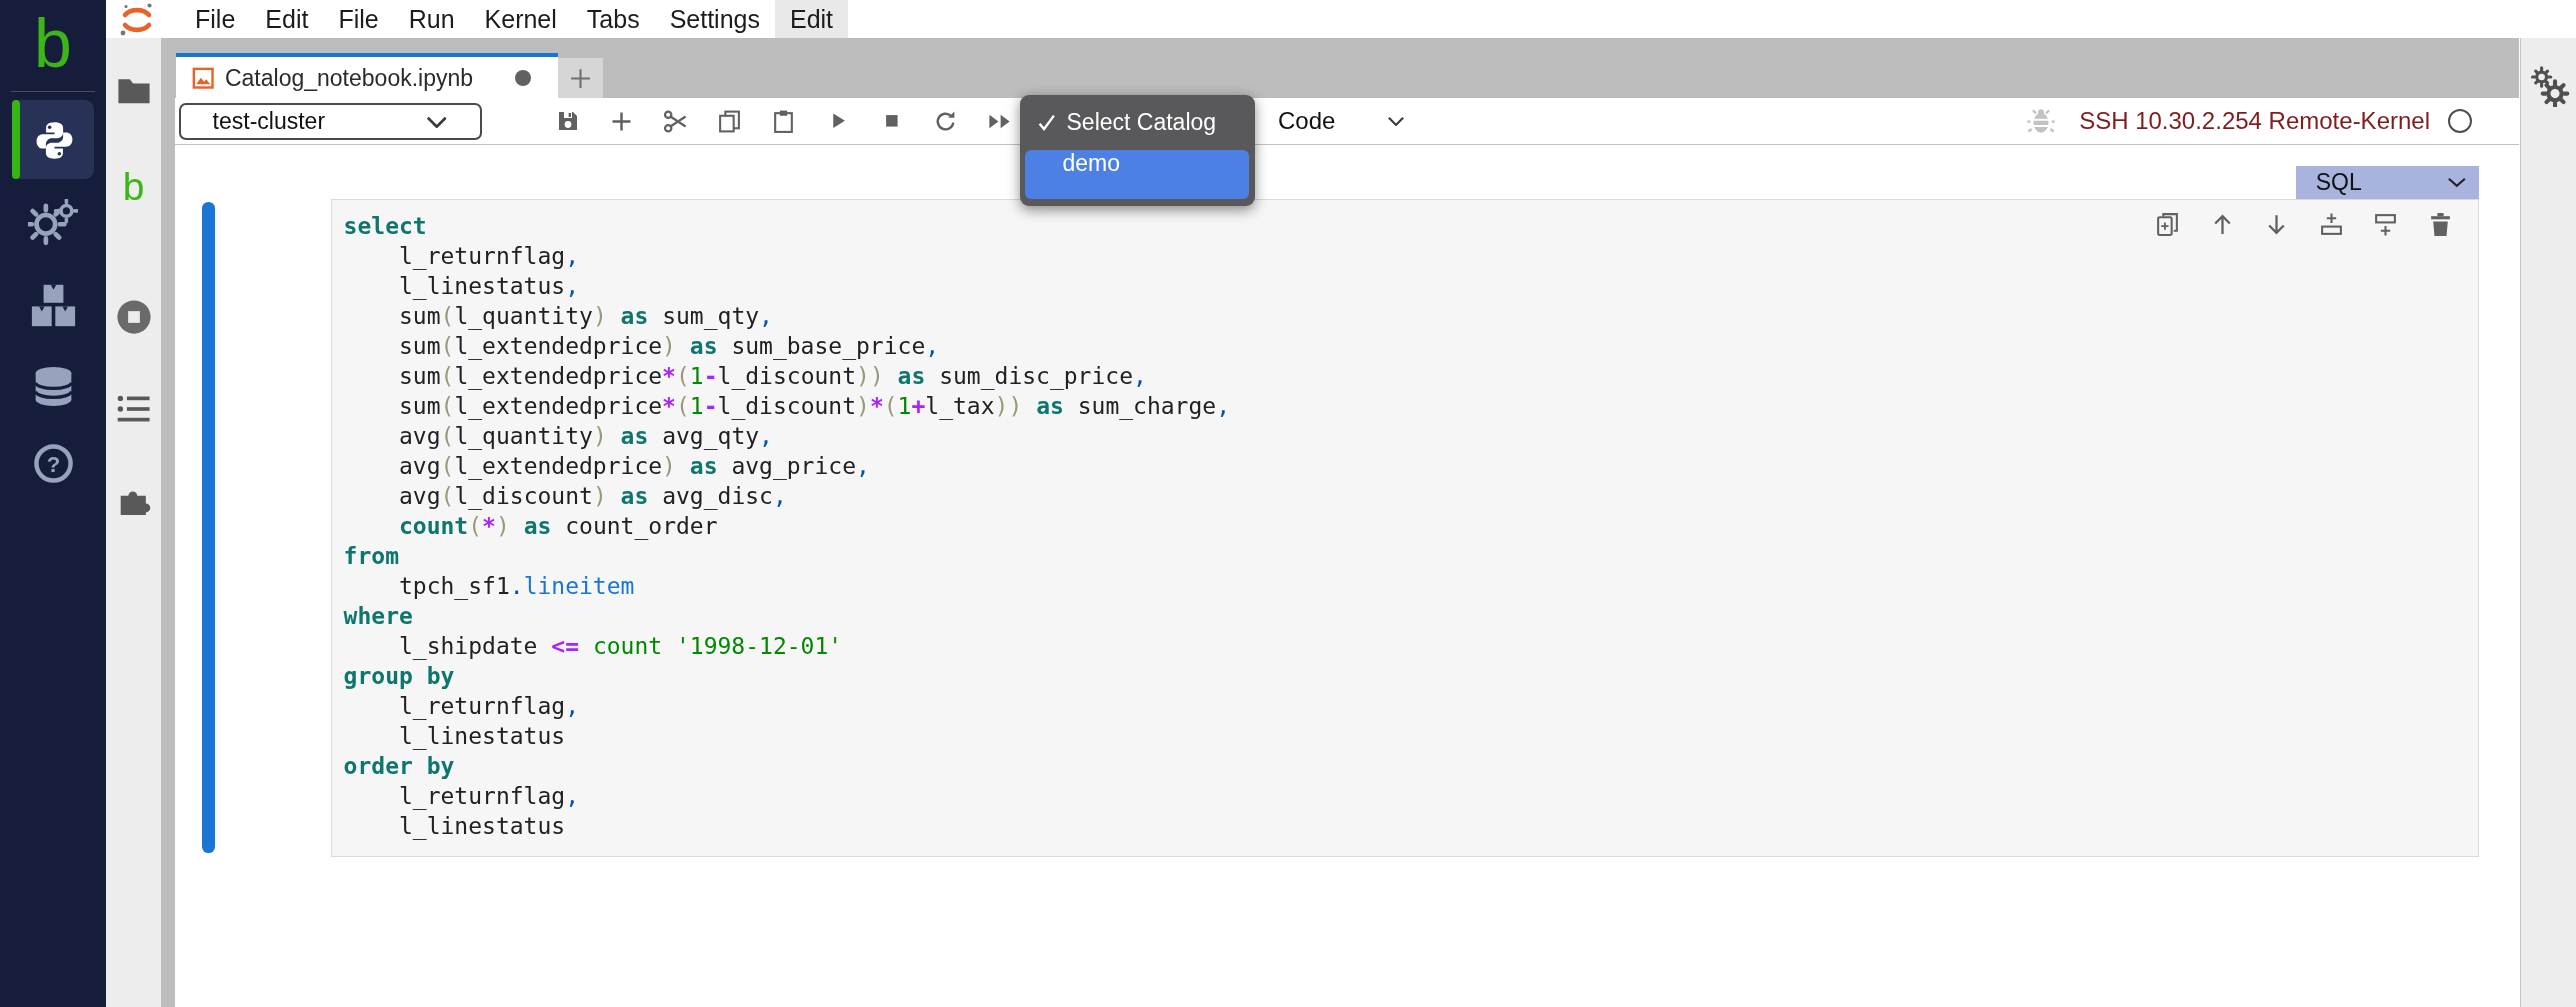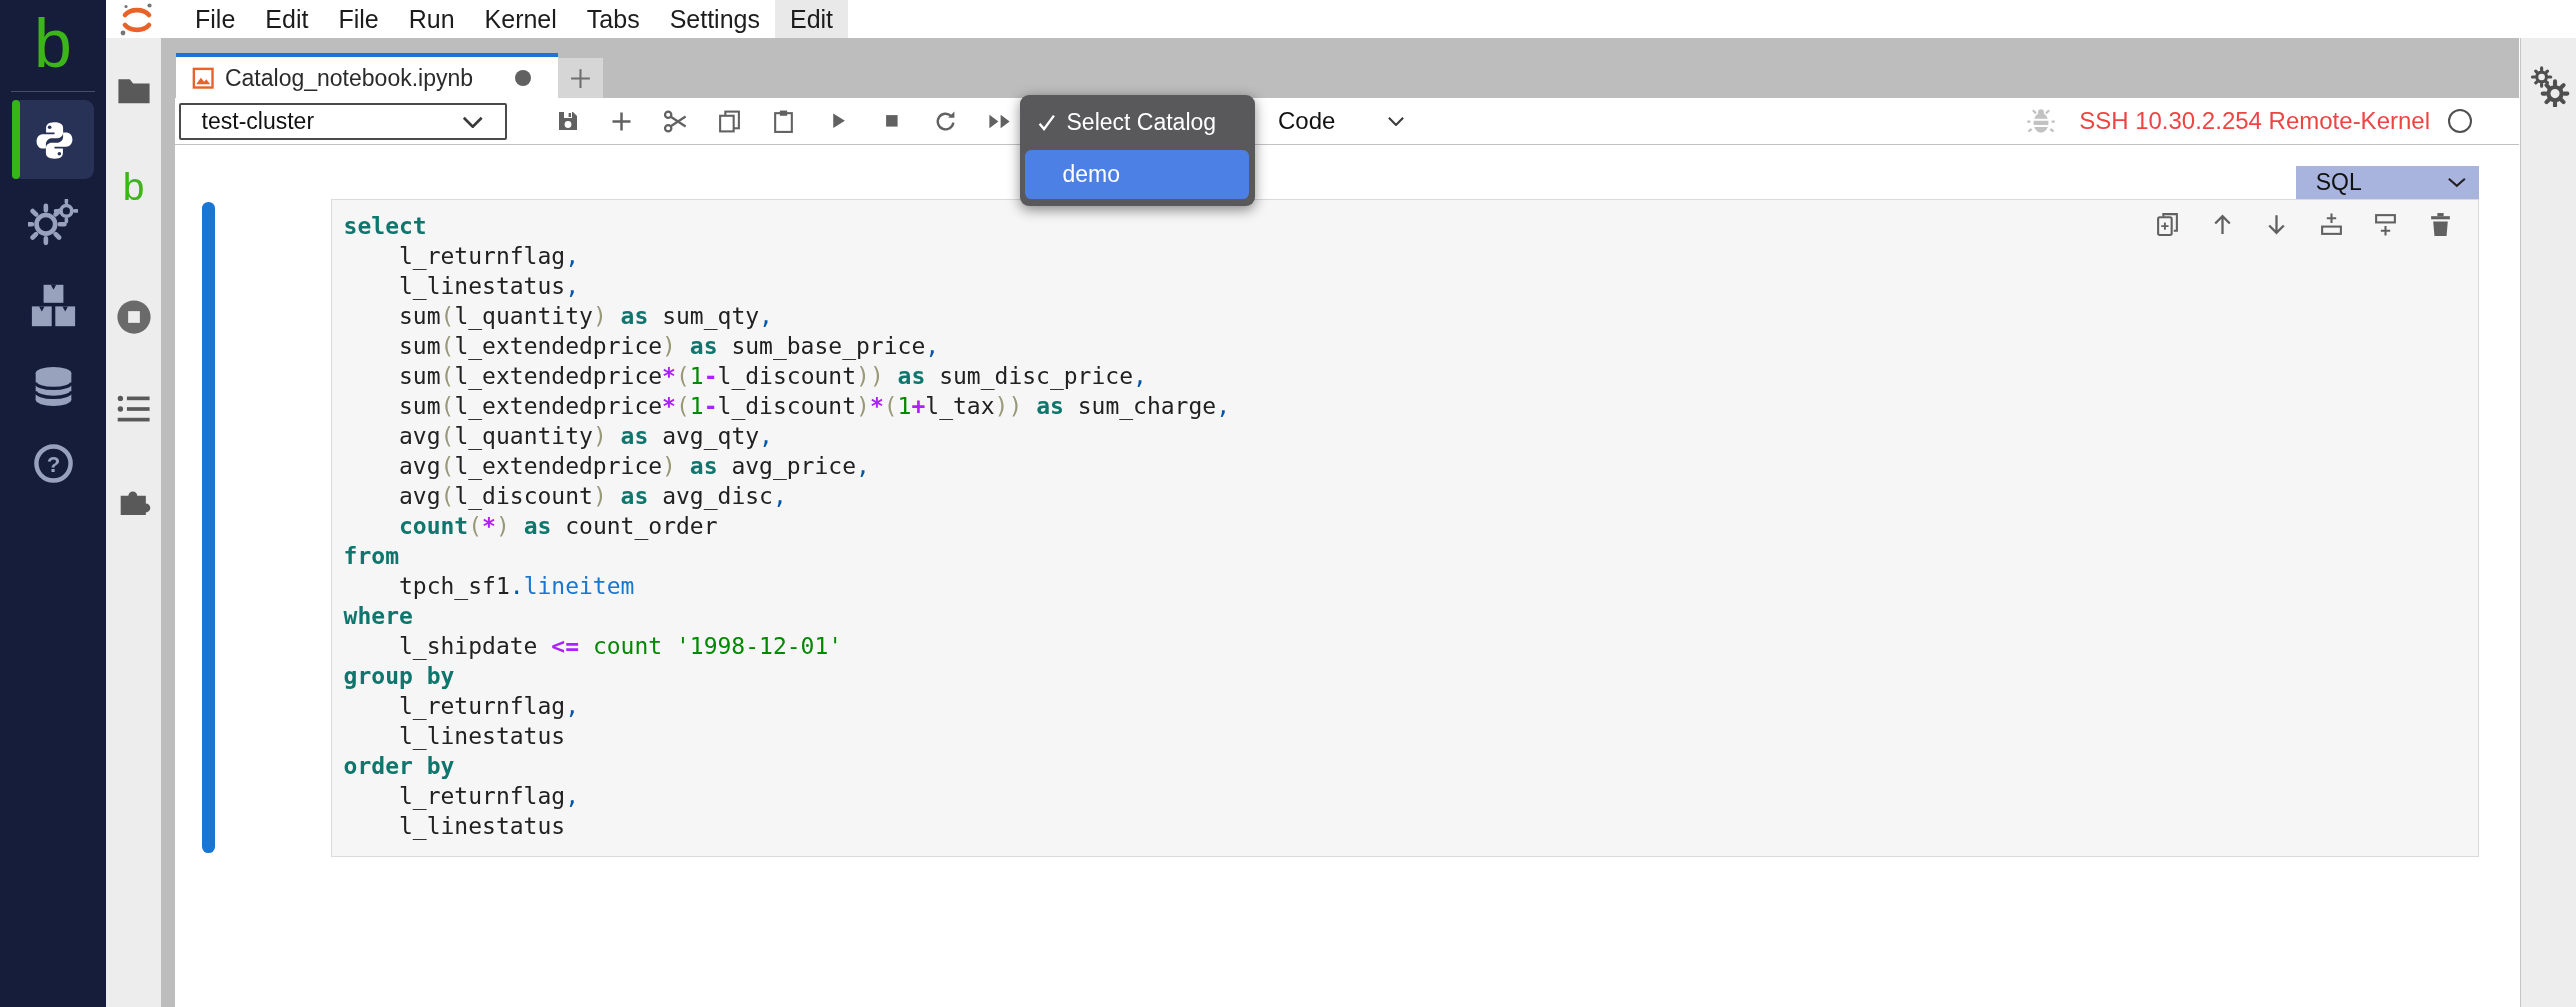--- a/index.html
+++ b/index.html
@@ -35,37 +35,37 @@
   
   .tabbar { position:absolute; left:175px; top:38px; width:2344px; height:61px; background:#bdbdbd; }
   .tab-active { position:absolute; left:0.9px; top:15px; width:382px; height:46px; background:#ffffff; border-top:4.5px solid #1976d2;
                 display:flex; align-items:center; }
   .tab-title { font-size:23px; color:#2b2b2b; margin-left:10.7px;text-align:right; }
   .tab-dot { width:16px; height:16px; border-radius:50%; background:#616161; margin-left:auto; margin-right:27px; }
   .tab-plus { position:absolute; left:383px; top:19.7px; width:45px; height:41px; background:#d6d6d6; display:flex; align-items:center; justify-content:center; }
 
   
   .toolbar { position:absolute; left:175px; top:98px; width:2344px; height:47px; background:#ffffff; border-bottom:1.8px solid #c2c2c2; }
-  .cluster-select { position:absolute; left:3.6px; top:5.4px; width:328px; height:37px; border:2.2px solid #4a4a4a; border-radius:2px;
-                    background:#fff; display:flex; align-items:center; font-size:23px; color:#111; padding:0 21px; }
+  .cluster-select { position:absolute; left:3.6px; top:5.4px; width:303px; height:37px; border:2.2px solid #4a4a4a; border-radius:7px;
+                    background:#fff; display:flex; align-items:center; font-size:23px; color:#111; padding:0 32px; }
   .cluster-select .chev { margin-left:auto; }
   .tb-icons { position:absolute; left:379px; top:0; height:46px; display:flex; align-items:center; gap:27px; }
   .tb-icon { width:27px; height:27px; display:flex; align-items:center; justify-content:center; }
   .celltype-select { position:absolute; left:1103px; top:0; height:46px; display:flex; align-items:center; gap:52px; font-size:24px; color:#111; }
   .kernel-group { position:absolute; right:47px; top:0; height:46px; display:flex; align-items:center; }
-  .kernel-name { font-size:24px; color:#ef4444; margin-left:23px; margin-right:18px; }
+  .kernel-name { font-size:24px; color:#7f1d1d; margin-left:23px; margin-right:18px; }
   .kernel-circle { width:24px; height:24px; border:2.7px solid #4f4f4f; border-radius:50%; background:#fff; }
 
   
   .catalog-popup { position:absolute; left:1020px; top:95px; width:235px; height:111px; background:#59595c; border-radius:9px;
                    box-shadow:0 3.6px 12.5px rgba(0,0,0,.45); z-index:50; color:#fff; }
   .catalog-header { position:absolute; left:0; top:0; width:235px; height:55px; display:flex; align-items:center; font-size:23px; font-weight:500; }
   .catalog-check { margin-left:16px; margin-right:9px; display:flex; }
   .catalog-item { position:absolute; left:5.4px; top:55px; width:224px; height:49px; background:#4d80e4; border-radius:6.3px;
-                  display:flex; align-items:center; font-size:23px; font-weight:500; padding-left:37px; }
+                  display:flex; font-size:23px; font-weight:500; padding-left:37px; }
 
   
   .sql-badge { position:absolute; left:2296px; top:166px; width:183px; height:33px; background:#a9b4de; display:flex; align-items:center;
                font-size:23px; color:#111; padding:0 12.5px 0 19.7px; }
   .sql-badge .chev { margin-left:auto; }
   .collapser { position:absolute; left:202px; top:202px; width:12.5px; height:651px; background:#1976d2; border-radius:6.3px; }
   .cell { position:absolute; left:331px; top:199px; width:2148px; height:658px; background:#f6f6f6; border:0.9px solid #dadada; }
   .cell-toolbar { position:absolute; left:2155px; top:212px; display:flex; gap:29.5px; z-index:5; }
   .cell-tb-icon { width:25px; height:25px; display:flex; align-items:center; justify-content:center; }
   .code { position:absolute; left:11.6px; top:10.7px; font-family:"DejaVu Sans Mono","Liberation Mono",monospace; font-size:23px; line-height:30px; color:#212121; }

